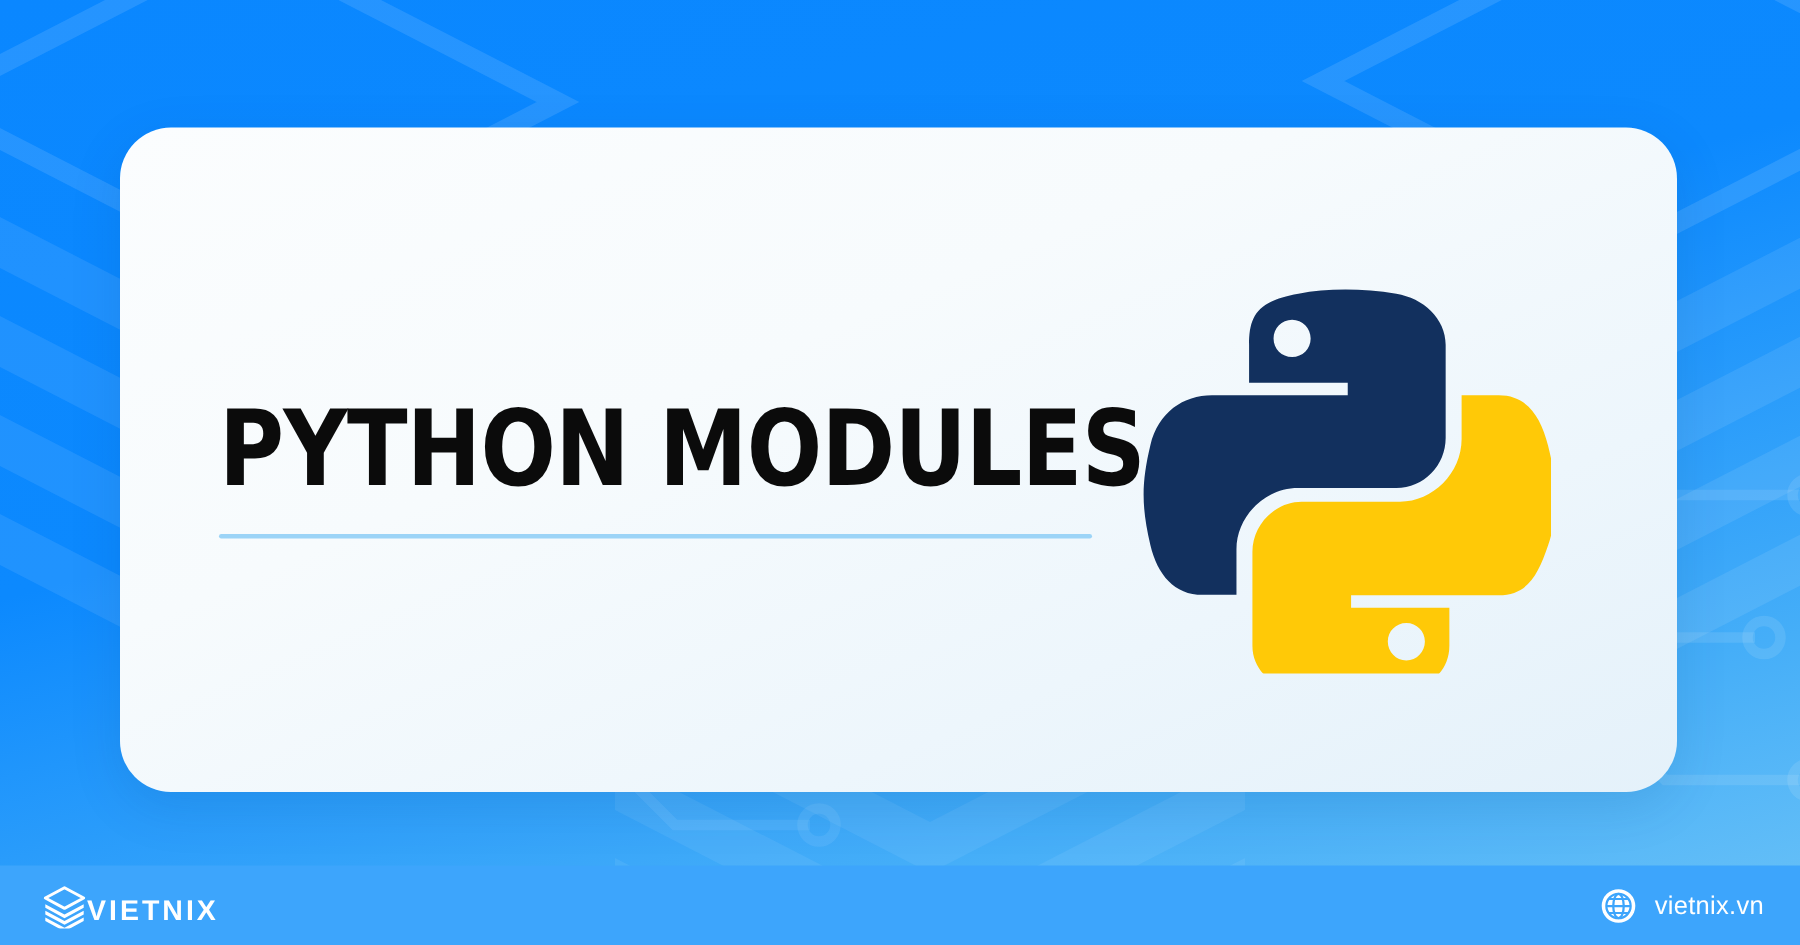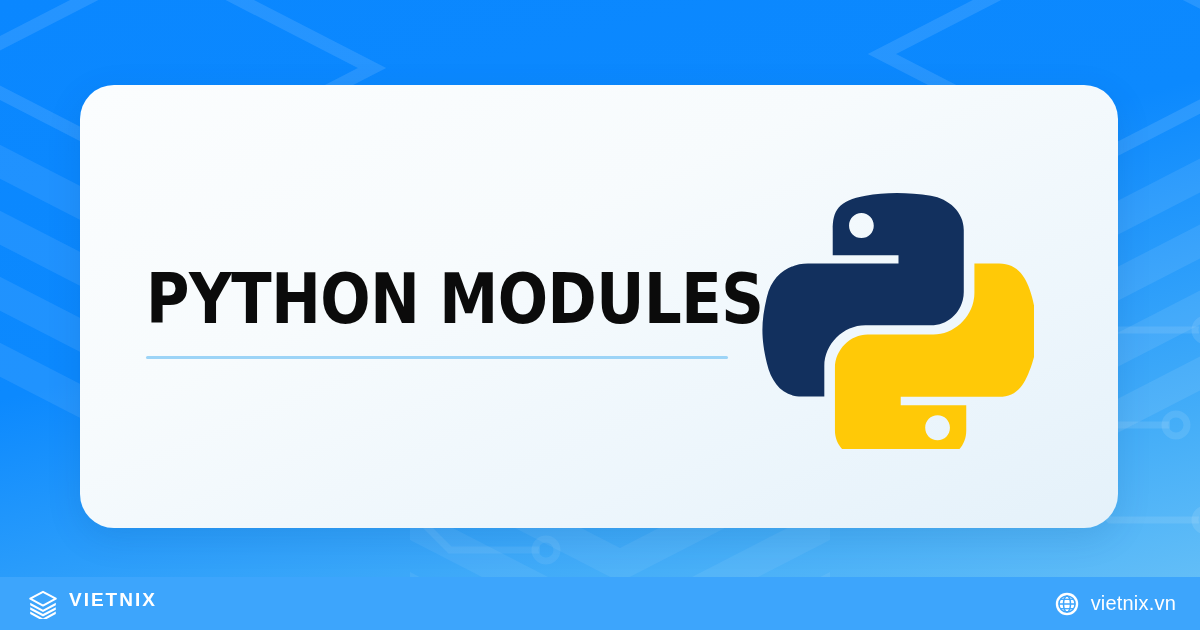--- a/index.html
+++ b/index.html
@@ -19,30 +19,30 @@
   #bg-pattern { position:absolute; inset:0; }
 
   
   #footer-bar {
     position:absolute; left:0; right:0; bottom:0; height:53px;
     background:#3DA5FC;
     display:flex; align-items:center; justify-content:space-between;
     padding:0 24px 0 28px;
   }
 
-  .brand { display:flex; align-items:flex-start; gap:11px; }
+  .brand { display:flex; align-items:flex-end; }
   .brand-mark { width:30px; height:30px; display:block; }
   .brand-text {
     color:#FFFFFF; font-size:19px; font-weight:700;
     letter-spacing:2.0px;
   }
 
   .site { display:flex; align-items:center; gap:11px; }
   .globe { width:26px; height:26px; display:block; }
-  .site-text { color:#FFFFFF; font-size:20px; letter-spacing:.2px; }
+  .site-text { color:#FFFFFF; font-size:17px; letter-spacing:.2px; }
 
   
   #card {
     position:absolute; left:80px; top:85px;
     width:1038px; height:443px;
     border-radius:34px;
     background:
       linear-gradient(to bottom right,#FBFDFE 0%,#F7FBFD 38%,#EDF6FC 72%,#E4F1FA 100%);
     box-shadow:0 10px 34px rgba(3,60,120,.13);
     overflow:hidden;

